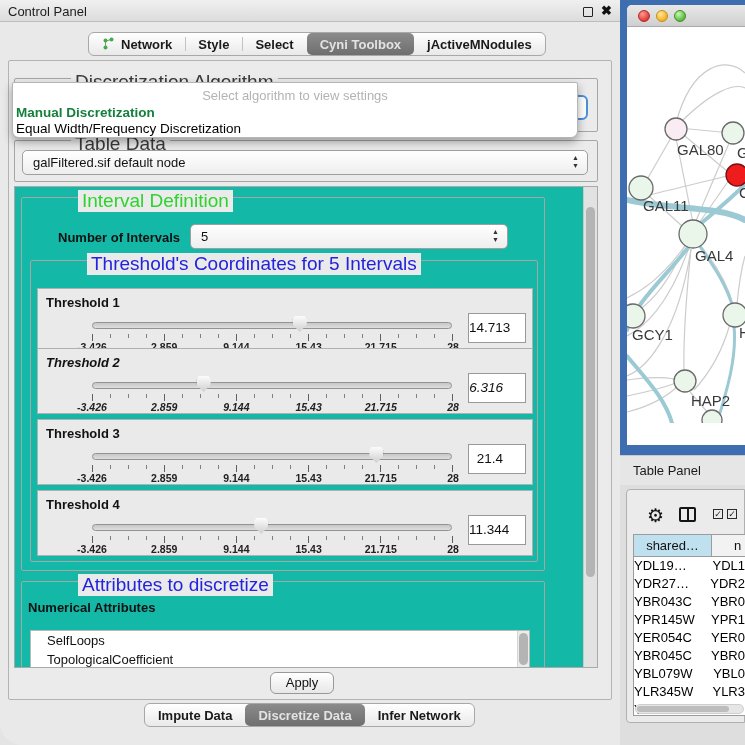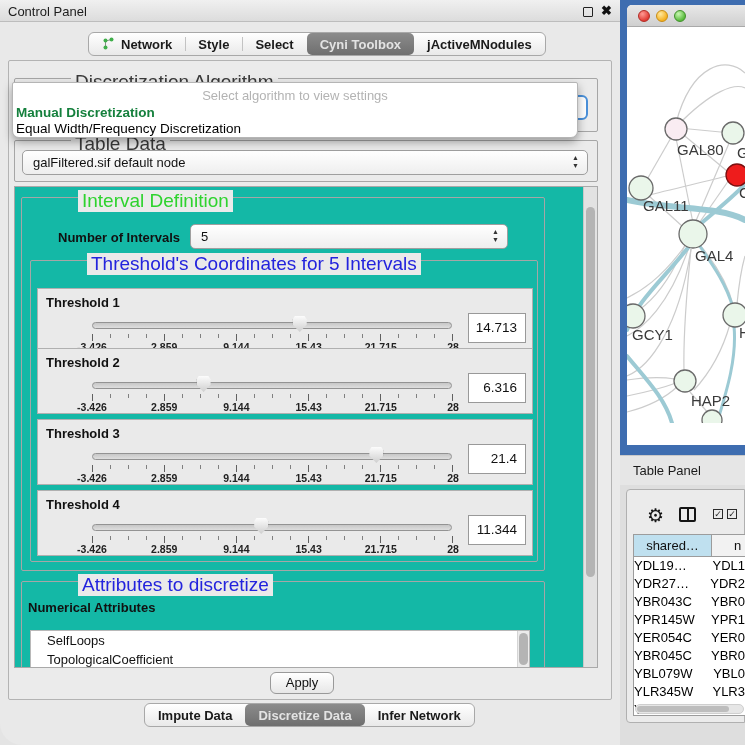--- a/index.html
+++ b/index.html
@@ -52,21 +52,21 @@
     background:linear-gradient(#fcfcfc,#cfcfcf);
     clip-path:polygon(15% 0,85% 0,100% 20%,100% 55%,50% 100%,0 55%,0 20%);
     filter:drop-shadow(0 0 1px #777); }
   .ticks-min { position:absolute; left:54px; top:45px; width:361px; height:4px;
     background:repeating-linear-gradient(to right,#808080 0 1px,transparent 1px 18px); }
   .ticks-maj { position:absolute; left:54px; top:45px; width:361px; height:7px;
     background:repeating-linear-gradient(to right,#606060 0 1px,transparent 1px 72px); }
   .tlabels { position:absolute; left:54px; top:52px; width:361px; height:12px; }
   .tlabels span { position:absolute; transform:translateX(-50%); font-size:10.5px; font-weight:600; color:#222; }
   .valbox { position:absolute; left:430px; top:24px; width:58px; height:30px; background:#fff; border:1px solid #999;
-    font-size:13.5px; color:#111; text-align:right; line-height:28px; padding-right:8px; }
+    font-size:13.5px; color:#111; text-align:right; line-height:28px; padding-right:22px; }
 
   #attrlist { position:absolute; left:8px; top:48px; width:500px; height:58px; background:#fff; border:1px solid #b8b8b8; overflow:hidden; }
   #attrlist .item { font-size:13px; color:#111; padding:1px 0 1px 16px; line-height:17px; }
   #attrlist .sb { position:absolute; right:0; top:0; bottom:0; width:12px; background:#ececec; border-left:1px solid #d5d5d5; }
   #attrlist .sb .vthumb { top:2px; height:32px; left:1px; }
 
   #applybtn { left:270px; top:672px; width:64px; height:22px; background:linear-gradient(#ffffff,#e7e7e7);
     border:1px solid #999; border-radius:6px; font-size:13px; color:#111; text-align:center; line-height:20px; }
 
   #bottabs { left:144px; top:703px; height:24px; display:flex; border:1px solid #a8a8a8; border-radius:6px;
@@ -181,21 +181,21 @@
             <span style="left:0%">-3.426</span>
             <span style="left:20%">2.859</span>
             <span style="left:40%">9.144</span>
             <span style="left:60%">15.43</span>
             <span style="left:80%">21.715</span>
             <span style="left:100%">28</span>
           </div>
           <div class="valbox">14.713</div>
         </div>
 
-        <div class="sliderbox" style="top:87px;">
+        <div class="sliderbox" style="top:87px;font-style:italic;">
           <span class="lbl">Threshold 2</span>
           <div class="track"></div>
           <div class="ticks-min"></div>
           <div class="ticks-maj"></div>
           <div class="thumb" style="left: calc(158.6px);"></div>
           <div class="tlabels">
             <span style="left:0%">-3.426</span>
             <span style="left:20%">2.859</span>
             <span style="left:40%">9.144</span>
             <span style="left:60%">15.43</span>

